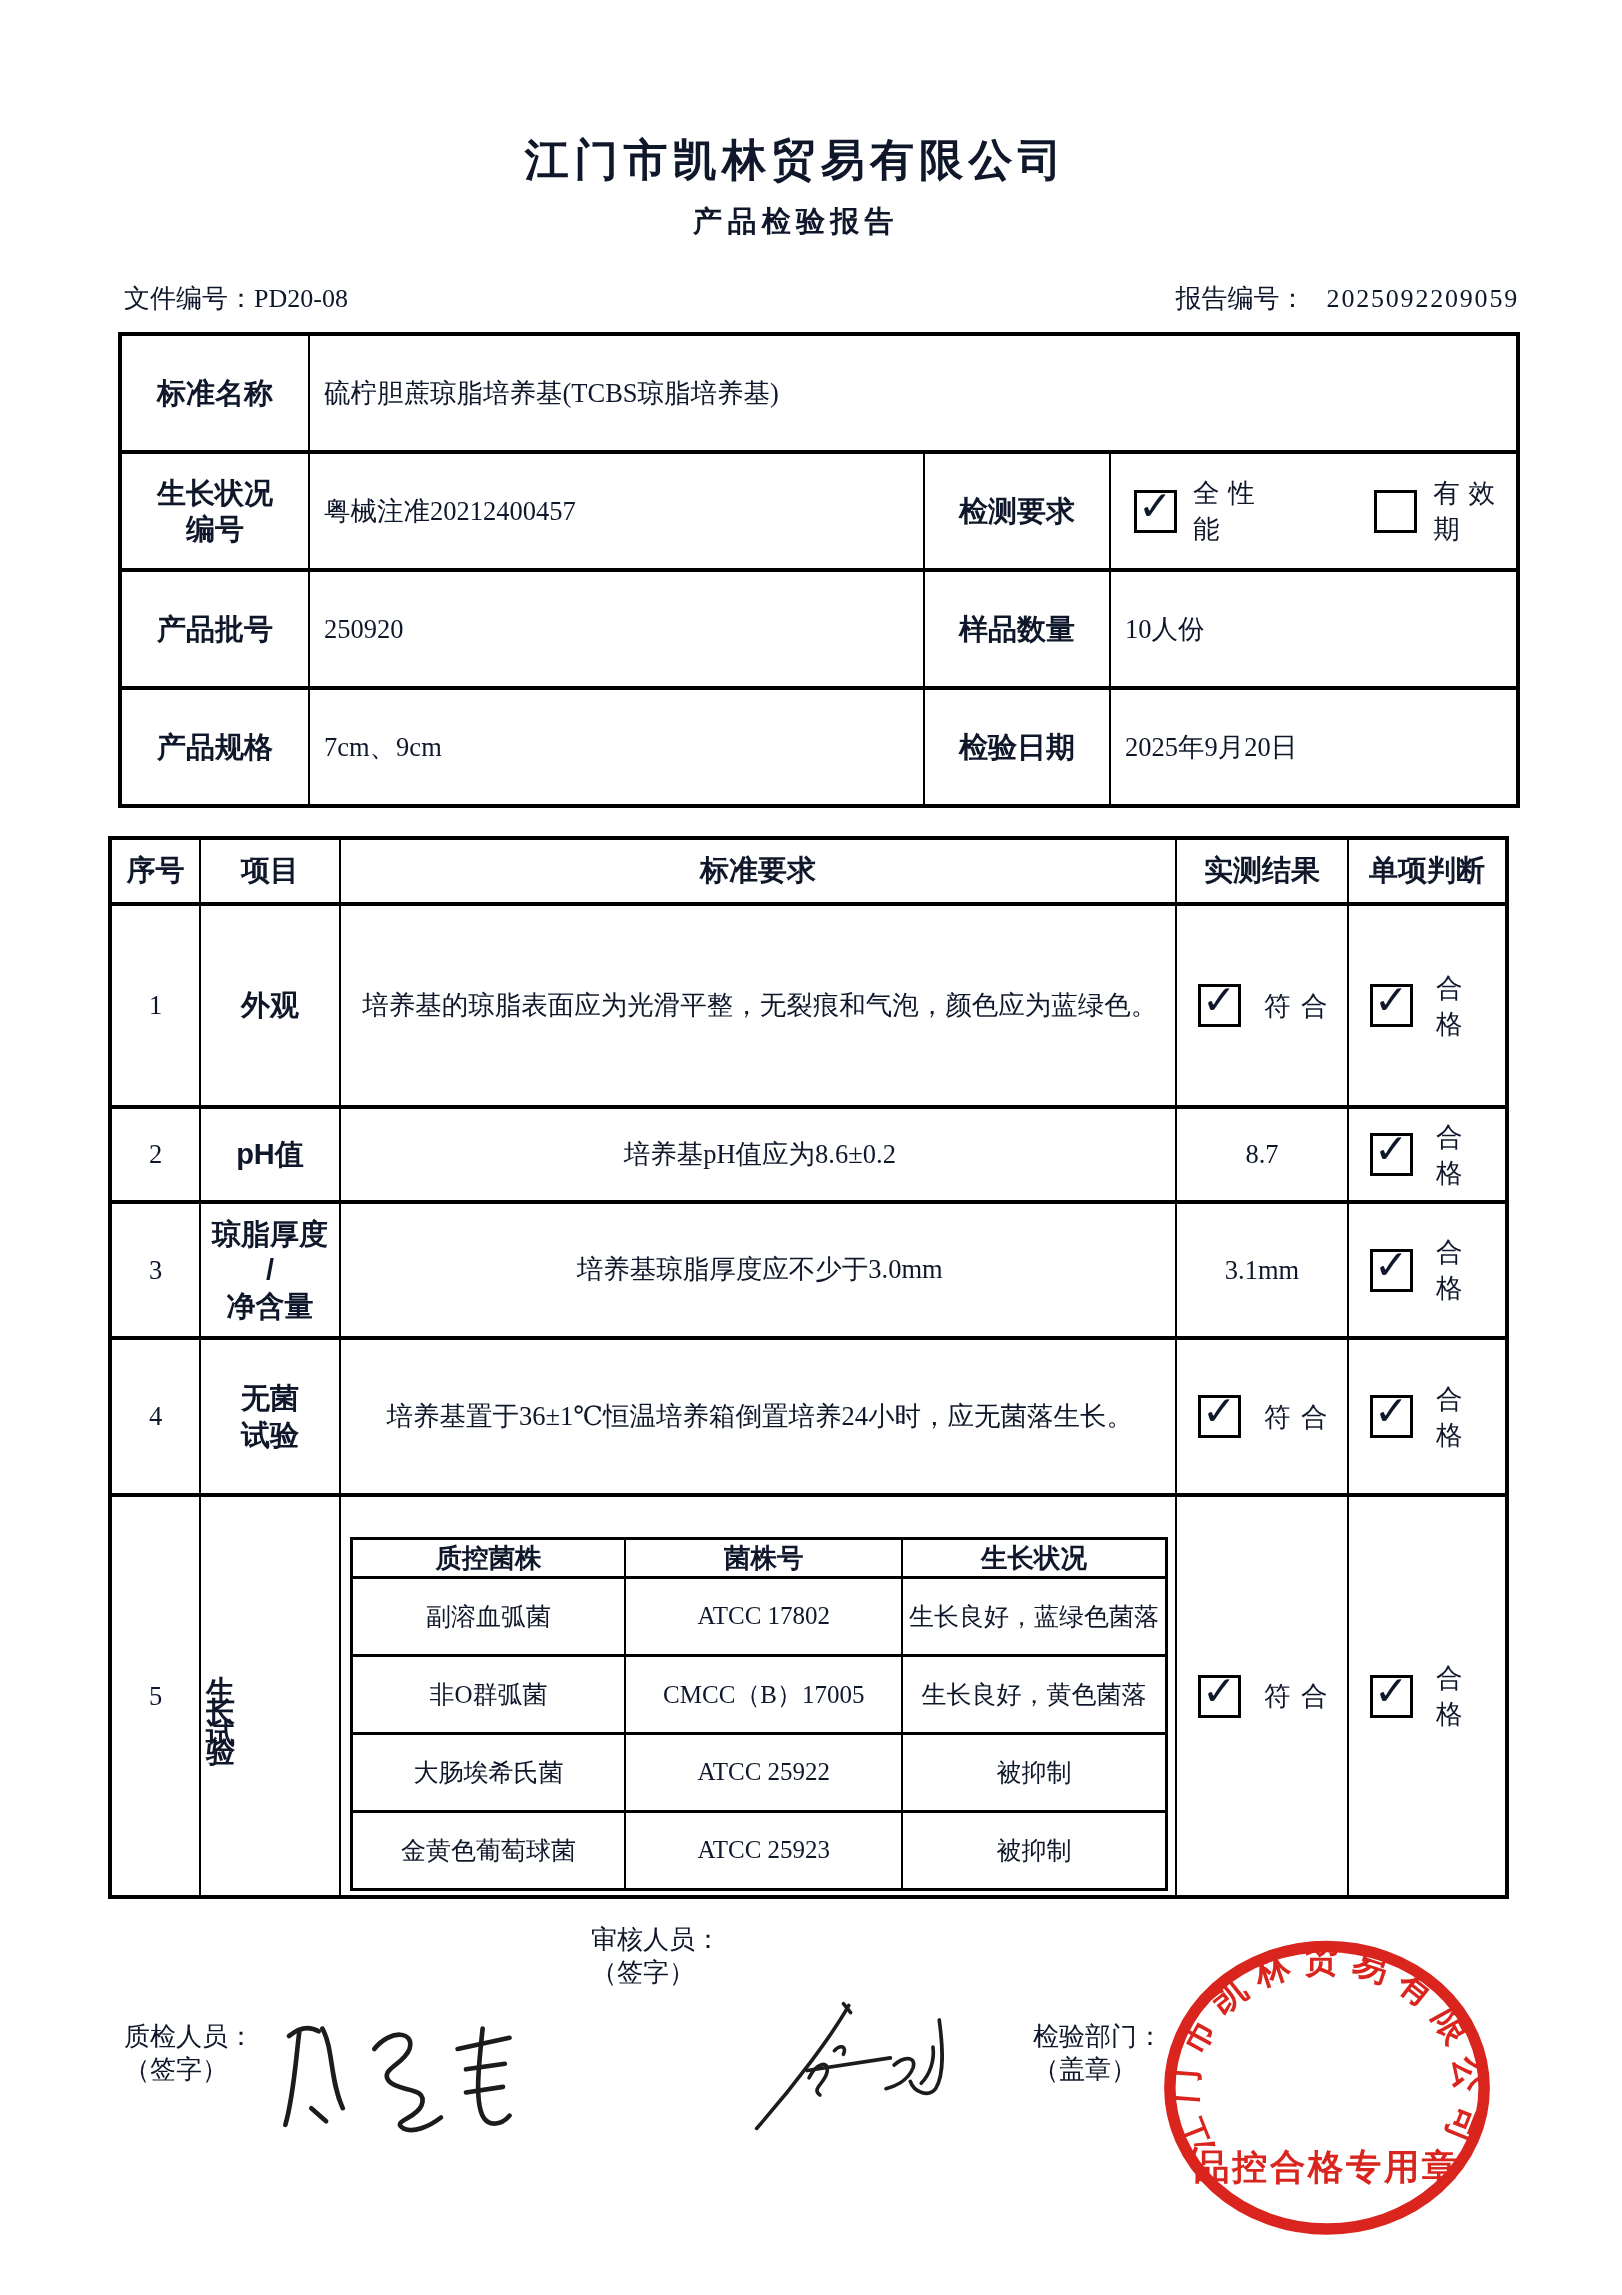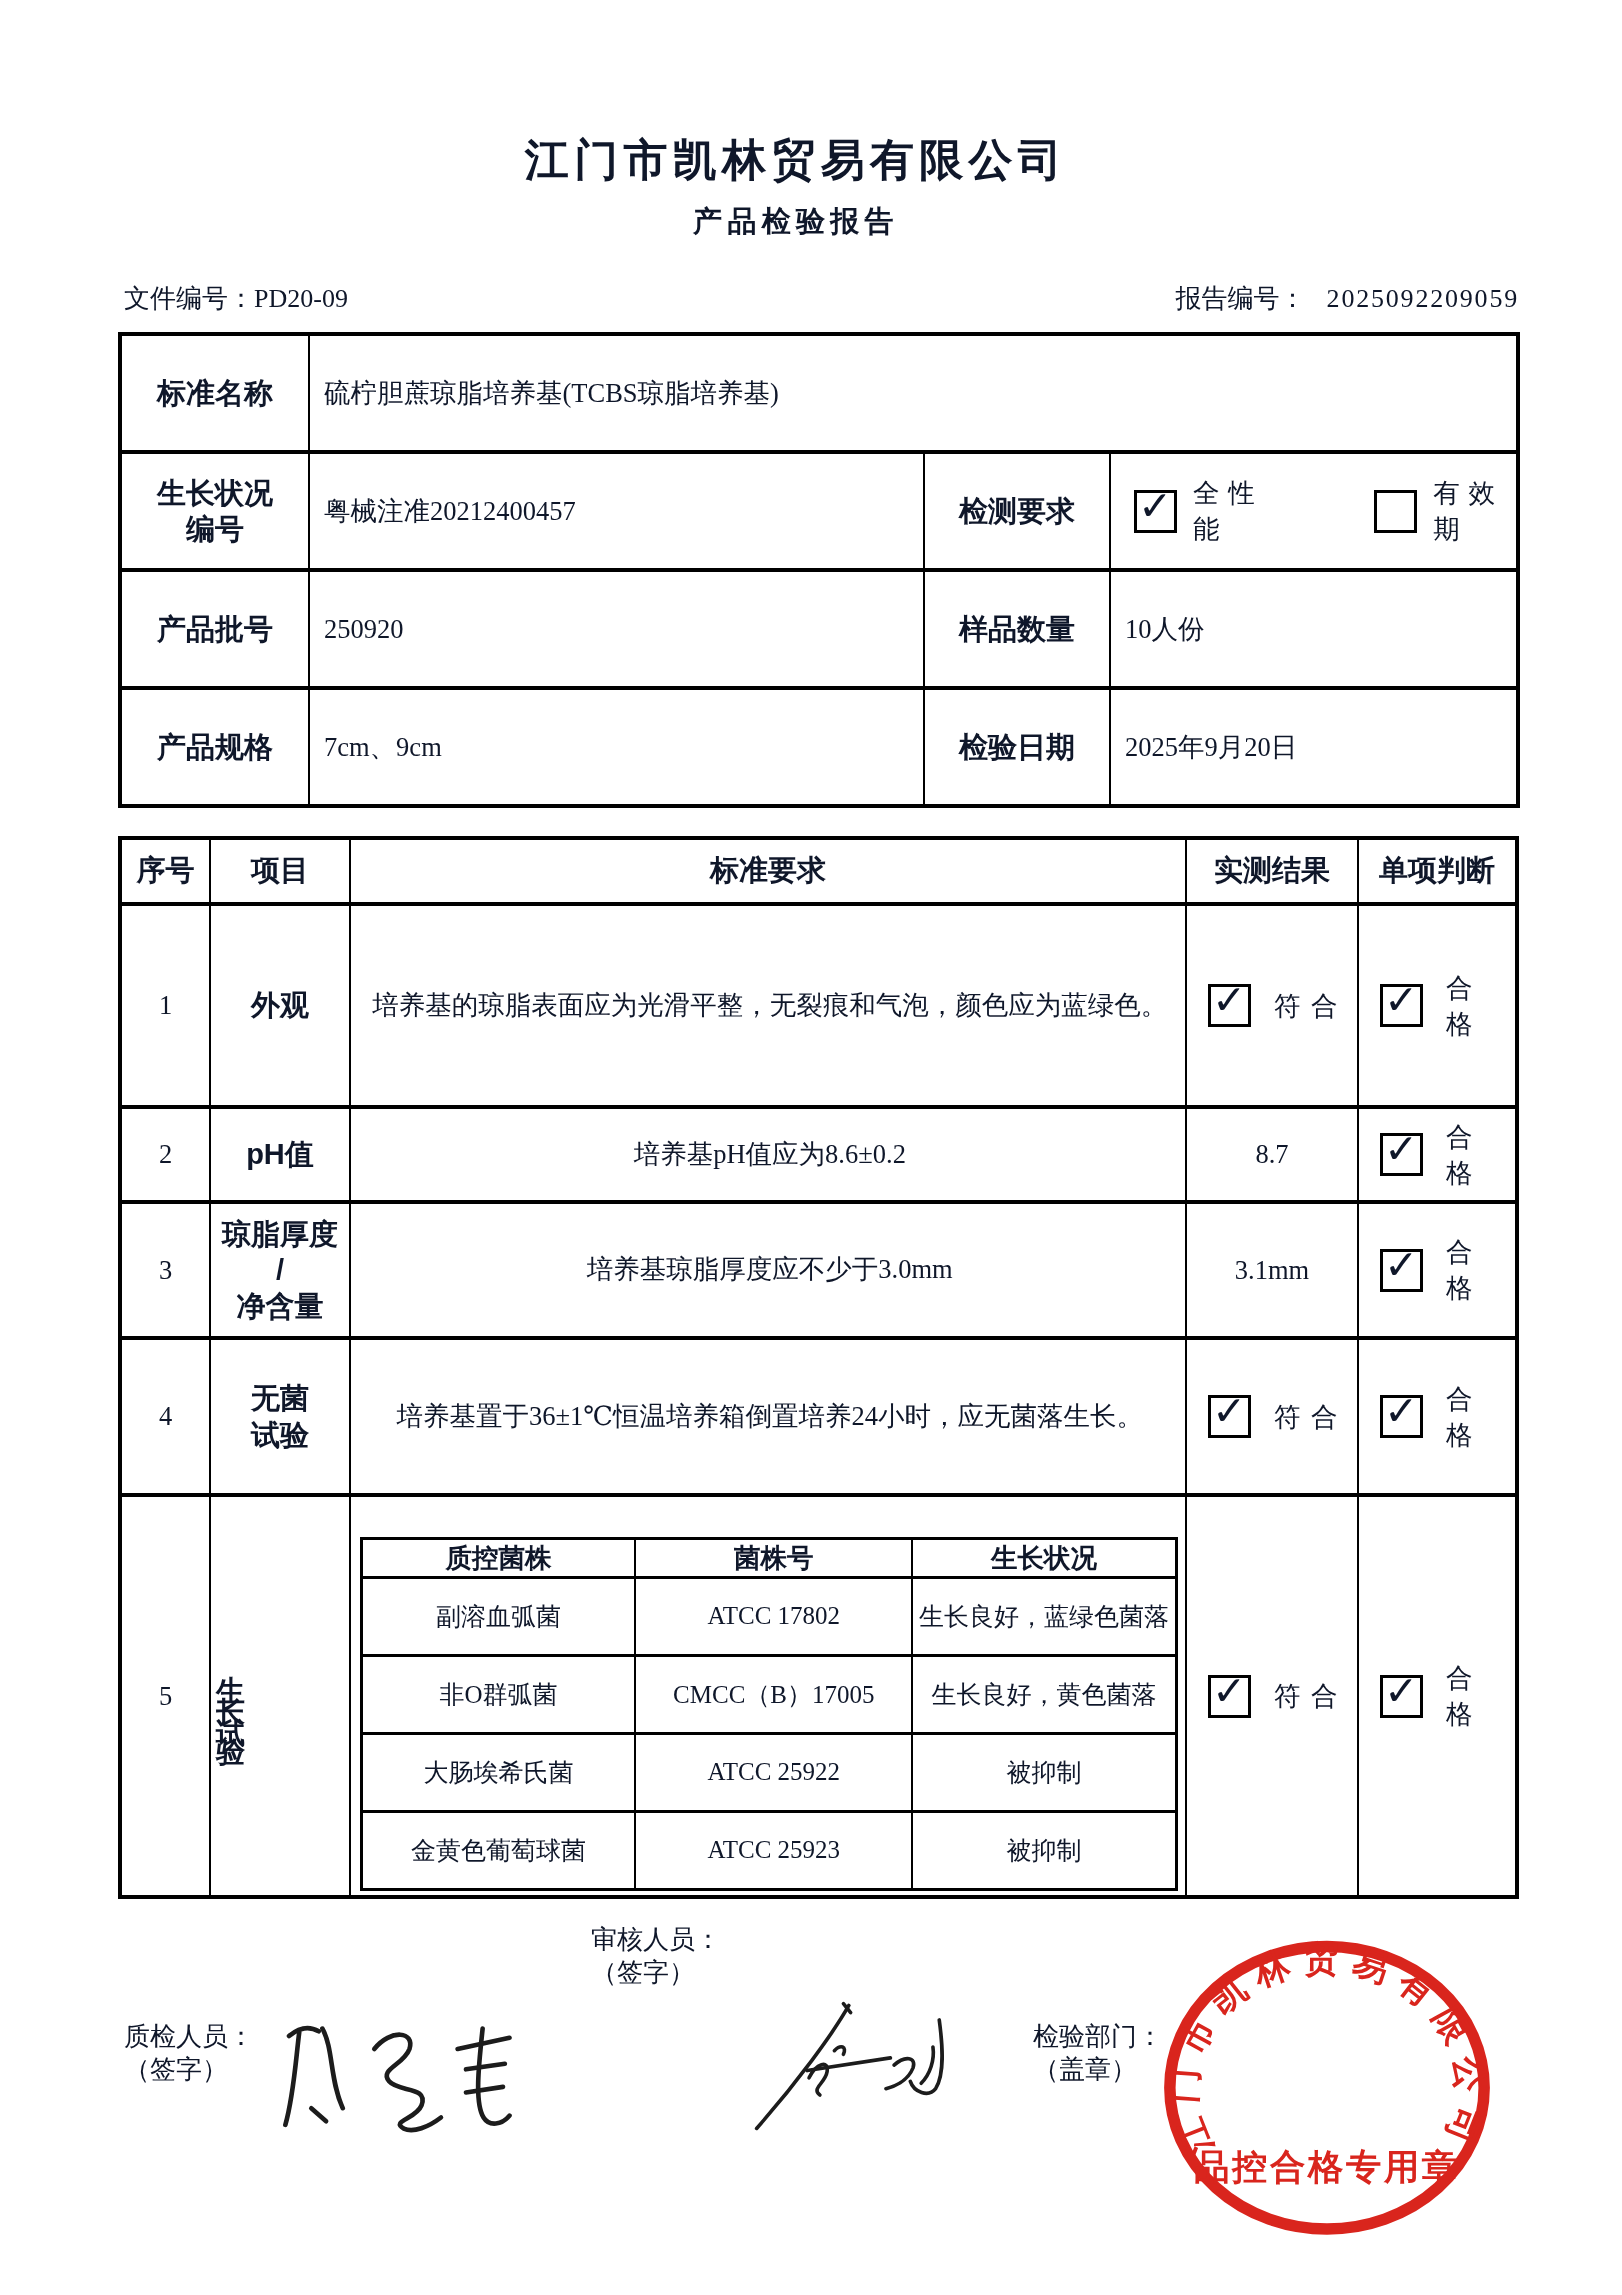--- a/index.html
+++ b/index.html
@@ -19,21 +19,21 @@
   }
   .meta-doc{position:absolute;left:124px;top:281px;font-size:26px;}
   .meta-report{position:absolute;right:104px;top:281px;font-size:26px;text-align:right;}
   .meta-report .num{display:inline-block;margin-left:21px;letter-spacing:1.8px;}
   
   table.t{border-collapse:collapse;table-layout:fixed;position:absolute;background:#fff;}
   table.t td{border:solid #000;border-width:4.4px 2.7px;vertical-align:middle;overflow:hidden;padding:0;}
   table.t{border:4.4px solid #000;}
   .t1{left:118px;top:332px;width:1397px;}
   .t1 tr{height:118px;}
-  .t2{left:118px;top:836px;width:1397px;border-radius:7px;}
+  .t2{left:108px;top:836px;width:1397px;border-radius:7px;}
   .gt{width:815px;border:3.5px solid #000 !important;}
   .gt td{border-width:3.5px 2.7px !important;}
   .lab{font-family:"Liberation Sans","DejaVu Sans",sans-serif;font-weight:bold;
        text-align:center;font-size:29px;line-height:1.25;}
   .pre{white-space:pre-line;}
   .val{font-size:26.5px;text-align:left;padding-left:14px !important;}
   .cen{font-size:26.5px;text-align:center;}
   .req{font-size:26.5px;text-align:center;padding-left:12.4px !important;padding-right:8.8px !important;line-height:1.55;}
   .hdr td{font-family:"Liberation Sans","DejaVu Sans",sans-serif;font-weight:bold;font-size:29px;text-align:center;}
   .vlab span{writing-mode:vertical-rl;text-orientation:upright;letter-spacing:21px;
@@ -61,21 +61,21 @@
   .stamp{position:absolute;left:1150px;top:1935px;}
 </style>
 </head>
 <body>
 
 <div class="page">
 
   <div class="title-company">江门市凯林贸易有限公司</div>
   <div class="title-report">产品检验报告</div>
 
-  <div class="meta-doc">文件编号：PD20-09</div>
+  <div class="meta-doc">文件编号：PD20-08</div>
   <div class="meta-report"><span>报告编号：</span><span class="num">2025092209059</span></div>
 
   <table class="t t1">
     <colgroup>
         <col style="width:189px">
         <col style="width:615px">
         <col style="width:186px">
         <col style="width:408px">
       </colgroup>
     <tbody>

